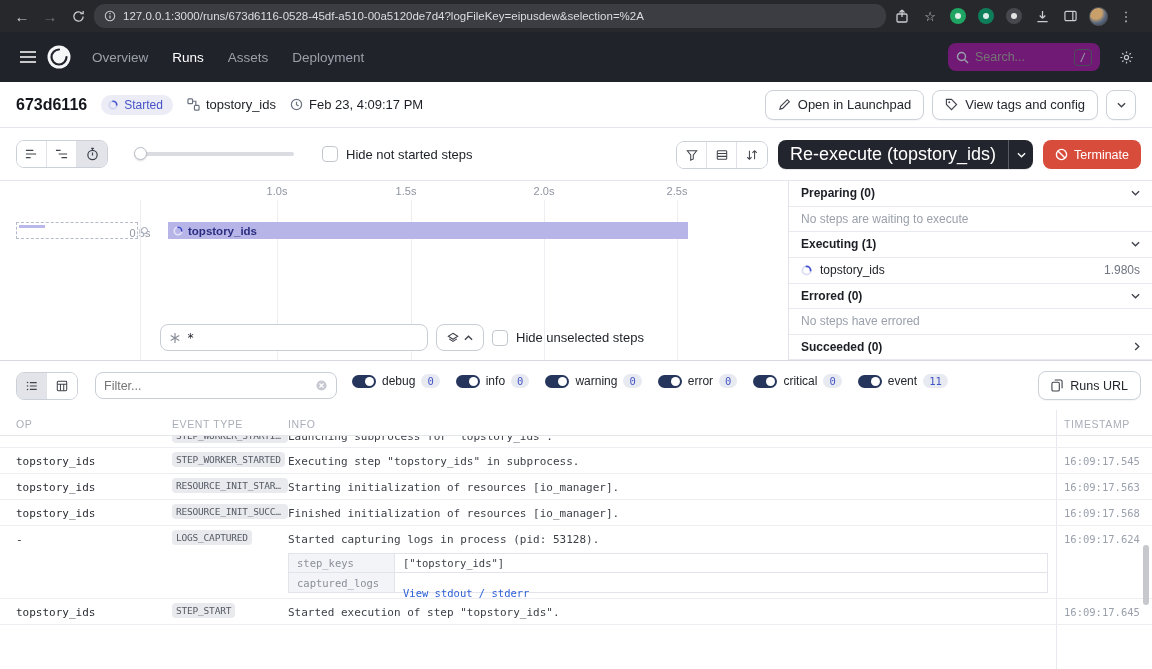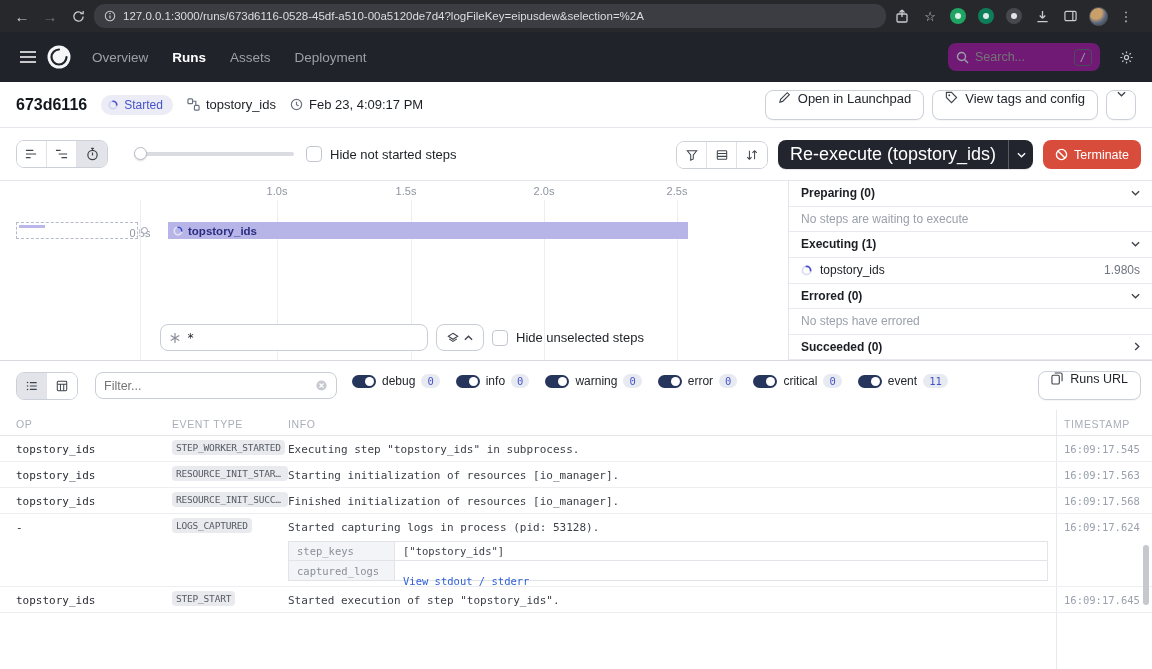--- a/index.html
+++ b/index.html
@@ -15,47 +15,47 @@
   #url-text { color:#dadce1; font-size:11.5px; white-space:nowrap; overflow:hidden; text-overflow:ellipsis; }
   .bico { width:24px; height:24px; display:flex; align-items:center; justify-content:center; color:#c9ccd1; font-size:13px; }
   .ext-dot { width:16px; height:16px; border-radius:50%; position:relative; }
   .ext-dot::after { content:""; position:absolute; left:5px; top:5px; width:6px; height:6px; border-radius:50%; background:rgba(255,255,255,.85); }
   #avatar { width:19px; height:19px; border-radius:50%; background:radial-gradient(circle at 35% 30%, #c9a06a 0 35%, #5c6b82 60%, #2c3442 100%); border:1px solid #55585e; }
 
   
   #topnav { position:absolute; top:32px; left:0; width:1152px; height:50px; background:#20232a; display:flex; align-items:center; padding:0 14px; }
   #nav-links { display:flex; align-items:center; gap:24px; margin-left:20px; }
   .nav-item { font-size:13.5px; color:#9aa0aa; cursor:pointer; }
-  .nav-item.active { color:#fff; font-weight:700; }
+  .nav-item.active { color:#fff; font-weight:400; }
   #nav-search { margin-left:auto; width:152px; height:28px; background:#701a75; border-radius:8px; display:flex; align-items:center; padding:0 8px; gap:6px; }
   #nav-search input { flex:1; min-width:0; background:transparent; border:none; outline:none; color:#c9cdd4; font-size:12.5px; font-family:"Liberation Sans",sans-serif; }
   #nav-search kbd { font-family:"DejaVu Sans Mono",monospace; font-size:10.5px; color:#9aa0aa; border:1px solid #4a4f59; border-radius:4px; padding:0 5px; line-height:15px; }
   #nav-gear { margin-left:14px; }
 
   
   #run-header { position:absolute; top:82px; left:0; width:1152px; height:46px; background:#fff; border-bottom:1px solid #e4e6eb; display:flex; align-items:center; padding:0 16px; gap:14px; }
   #run-id { font-size:16px; font-weight:700; color:#13161c; }
   .status-badge { display:flex; align-items:center; gap:6px; background:#ebecf5; border-radius:11px; padding:3px 10px 3px 7px; font-size:12px; color:#4653c8; }
   .meta-item { display:flex; align-items:center; gap:6px; font-size:13px; color:#1c2026; }
   #hdr-buttons { margin-left:auto; display:flex; align-items:center; gap:8px; }
-  .btn { height:30px; border:1px solid #ccd0d8; border-radius:8px; background:#fff; display:flex; align-items:flex-start; gap:7px; padding:0 12px; font-size:13px; color:#23262d; cursor:pointer; box-shadow:0 1px 1px rgba(0,0,0,.04); }
+  .btn { height:30px; border:1px solid #ccd0d8; border-radius:8px; background:#fff; display:flex; align-items:center; gap:7px; padding:0 12px; font-size:13px; color:#23262d; cursor:pointer; box-shadow:0 1px 1px rgba(0,0,0,.04); }
   .btn.sq { width:30px; padding:0; justify-content:center; }
 
   
   #gantt-toolbar { position:absolute; top:128px; left:0; width:1152px; height:53px; background:#fff; border-bottom:1px solid #e4e6eb; }
   .seg { display:inline-flex; border:1px solid #ccd0d8; border-radius:8px; overflow:hidden; height:28px; background:#fff; }
   .sbtn { width:30px; display:flex; align-items:center; justify-content:center; border-right:1px solid #e0e2e8; background:#fff; cursor:pointer; }
   .sbtn:last-child { border-right:none; }
   .sbtn.sel { background:#e2e4ea; }
   #gt-left { position:absolute; left:16px; top:12px; display:flex; align-items:center; }
   #zoom-slider { margin-left:26px; width:160px; height:4px; background:#dadce2; border-radius:2px; position:relative; }
   #zoom-knob { position:absolute; left:0; top:-5px; width:13px; height:13px; border-radius:50%; background:#fff; border:1px solid #b9bdc7; box-shadow:0 1px 2px rgba(0,0,0,.15); }
   .cb { width:16px; height:16px; border:1px solid #c3c7d0; border-radius:4px; background:#fff; flex:none; }
   .cb-row { display:flex; align-items:center; gap:8px; font-size:13px; color:#1c2026; }
-  #gt-hide-notstarted { margin-left:12px; }
+  #gt-hide-notstarted { margin-left:28px; }
   #gt-right { position:absolute; right:11px; top:12px; display:flex; align-items:center; gap:10px; }
   #reexec { display:flex; height:29px; border-radius:8px; overflow:hidden; box-shadow:0 1px 1px rgba(0,0,0,.1); }
   #reexec-main { background:#23252e; color:#fff; font-size:18px; display:flex; align-items:center; padding:0 12px; cursor:pointer; }
   #reexec-caret { background:#23252e; width:25px; display:flex; align-items:center; justify-content:center; border-left:1px solid rgba(255,255,255,.25); cursor:pointer; }
   #terminate { height:29px; background:#d84c3c; border:none; border-radius:8px; color:#fff; font-size:12.5px; display:flex; align-items:center; gap:6px; padding:0 12px; cursor:pointer; }
 
   
   #gantt-wrap { position:absolute; top:181px; left:0; width:1152px; height:180px; border-bottom:1px solid #d7d9df; display:flex; }
   #gantt { width:789px; position:relative; border-right:1px solid #e2e4e9; overflow:hidden; background:#fff; }
   .tick { position:absolute; top:4px; transform:translateX(-50%); font-size:11px; color:#8e94a0; }
@@ -482,20 +482,24 @@
 
 <div id="log-section">
   <div id="col-divider"></div>
   <div id="lt-header">
     <span class="hcell" style="left:16px;">OP</span>
     <span class="hcell" style="left:172px;">EVENT TYPE</span>
     <span class="hcell" style="left:288px;">INFO</span>
     <span class="hcell" style="left:1064px;">TIMESTAMP</span>
   </div>
 
+  <div class="lrow r-clip">
+    <span class="c-badge">STEP_WORKER_STARTING</span>
+    <span class="c-info">Launching subprocess for "topstory_ids".</span>
+  </div>
 
   <div class="lrow r-std">
     <span class="c-op">topstory_ids</span>
     <span class="c-badge">STEP_WORKER_STARTED</span>
     <span class="c-info">Executing step "topstory_ids" in subprocess.</span>
     <span class="c-ts">16:09:17.545</span>
   </div>
 
   <div class="lrow r-std">
     <span class="c-op">topstory_ids</span>

